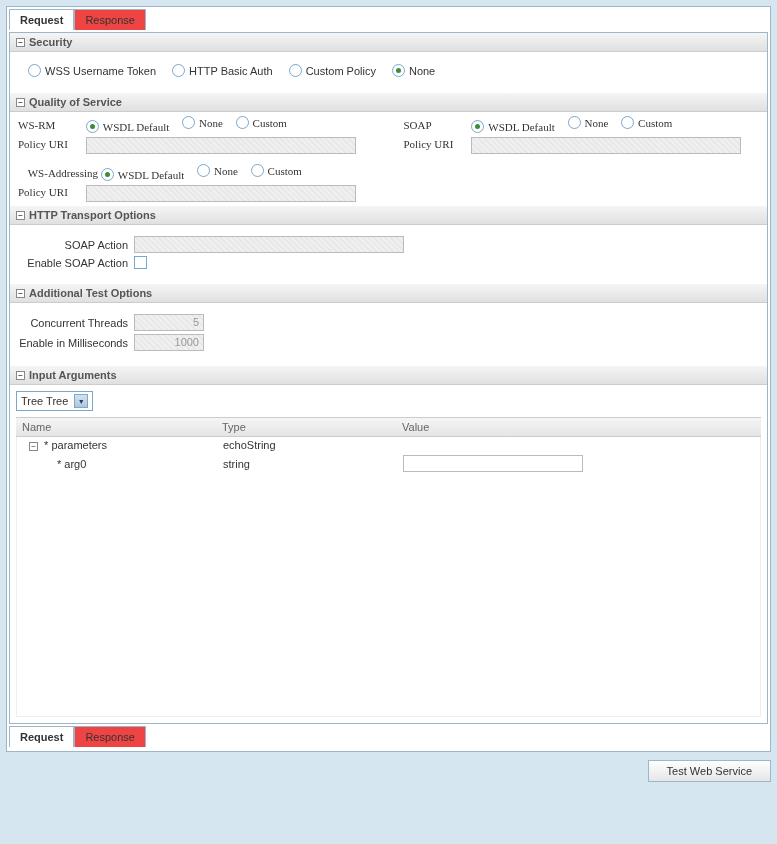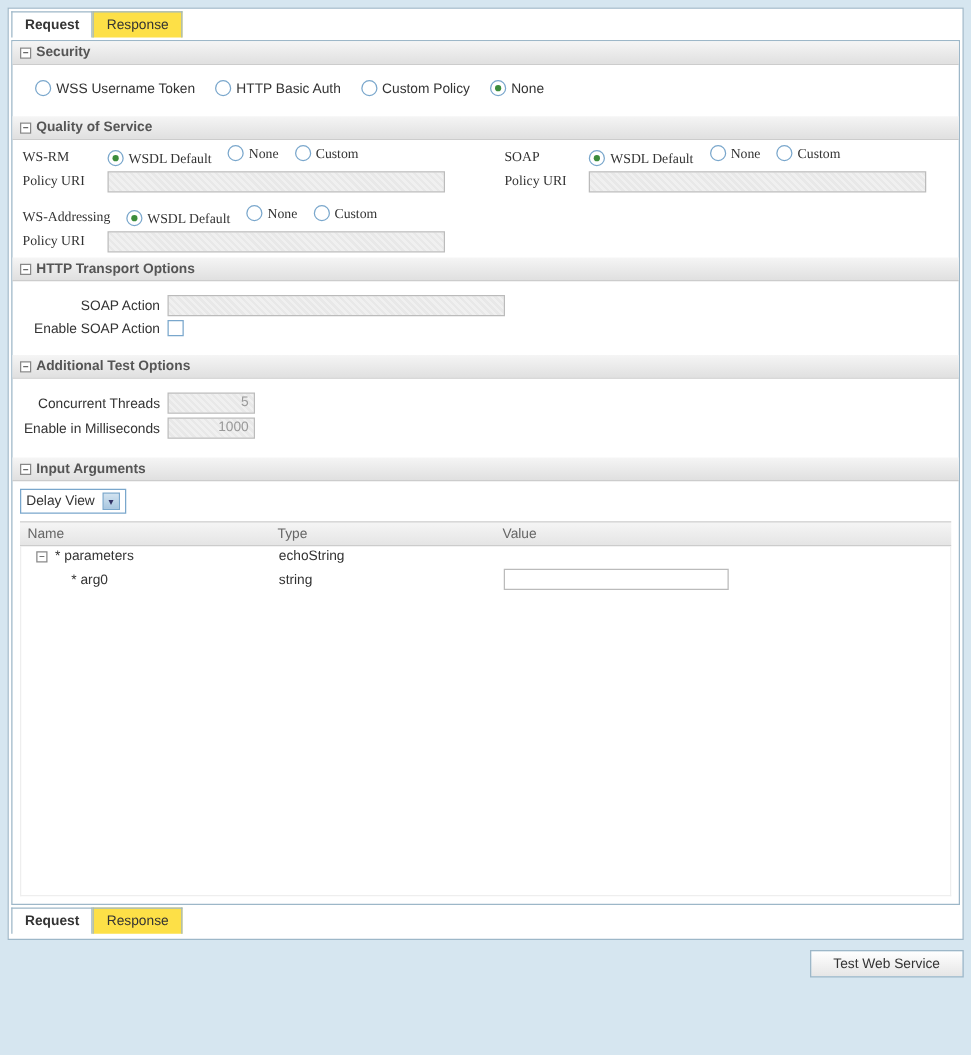--- a/index.html
+++ b/index.html
@@ -17,21 +17,21 @@
     padding: 2px;
   }
   .tabs {
     display: flex;
     gap: 0;
     margin-bottom: 2px;
   }
   .tab {
     border: 1px solid #9db7c8;
     padding: 4px 10px;
-    background: #fde047;
+    background: #ef4444;
     font-size: 11px;
     border-bottom: none;
     cursor: pointer;
   }
   .tab.active {
     font-weight: bold;
     background: #fff;
   }
   .panel {
     border: 1px solid #9db7c8;
@@ -291,21 +291,21 @@
           <span class="radio"></span>
           <span>Custom</span>
         </span>
         <div style="margin-top:4px;">
           <span class="label-inline">Policy URI</span>
           <span class="disabled-input"></span>
         </div>
       </div>
 
       <div class="qos-group" style="grid-column:1/3;">
-        <span class="label-inline" style="min-width:80px;">WS-Addressing</span>
+        <span class="label-inline" style="min-width:80px;text-align:right;">WS-Addressing</span>
         <span class="radio-item" style="display:inline-flex;">
           <span class="radio selected"></span>
           <span>WSDL Default</span>
         </span>
         <span class="radio-item" style="display:inline-flex;margin-left:10px;">
           <span class="radio"></span>
           <span>None</span>
         </span>
         <span class="radio-item" style="display:inline-flex;margin-left:10px;">
           <span class="radio"></span>
@@ -347,21 +347,21 @@
         <span class="disabled-input small">1000</span>
       </div>
     </div>
 
     <div class="section-header">
       <span class="collapse-icon">−</span>
       <span>Input Arguments</span>
     </div>
     <div class="section-body" style="padding:6px;">
       <div class="select">
-        <span>Delay View</span>
+        <span>Tree Tree</span>
         <span class="caret">▾</span>
       </div>
       <div style="margin-top:6px;">
         <div class="table-head">
           <div>Name</div>
           <div>Type</div>
           <div>Value</div>
         </div>
         <div class="table-body">
           <div class="tree-row">

